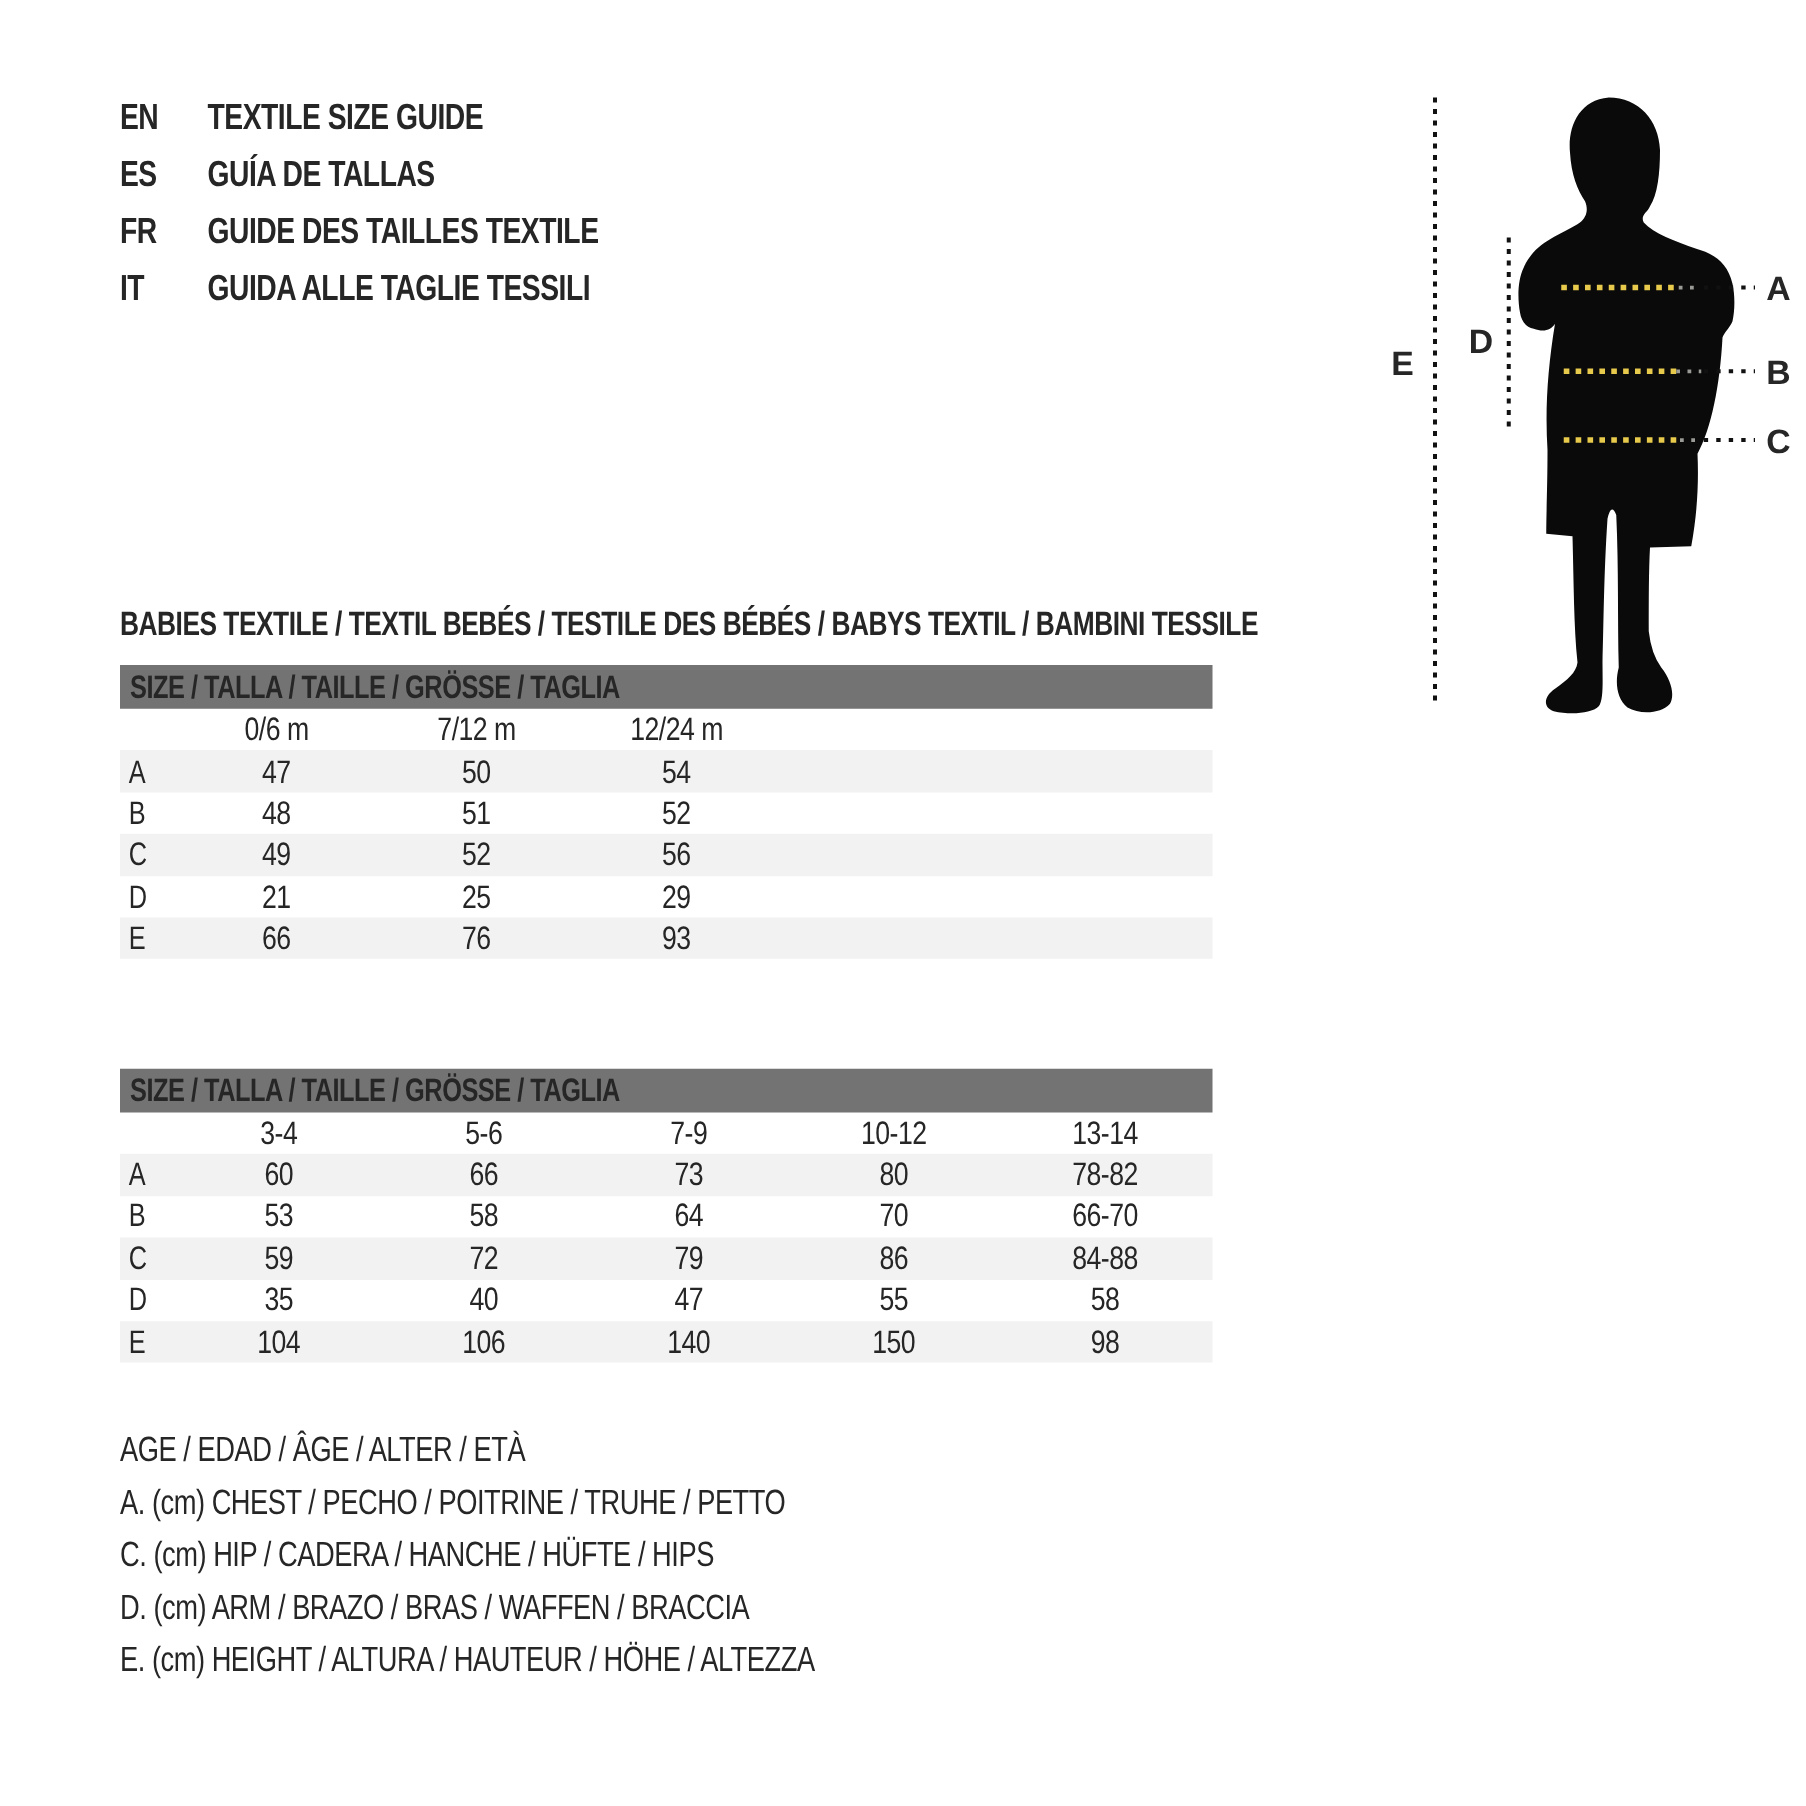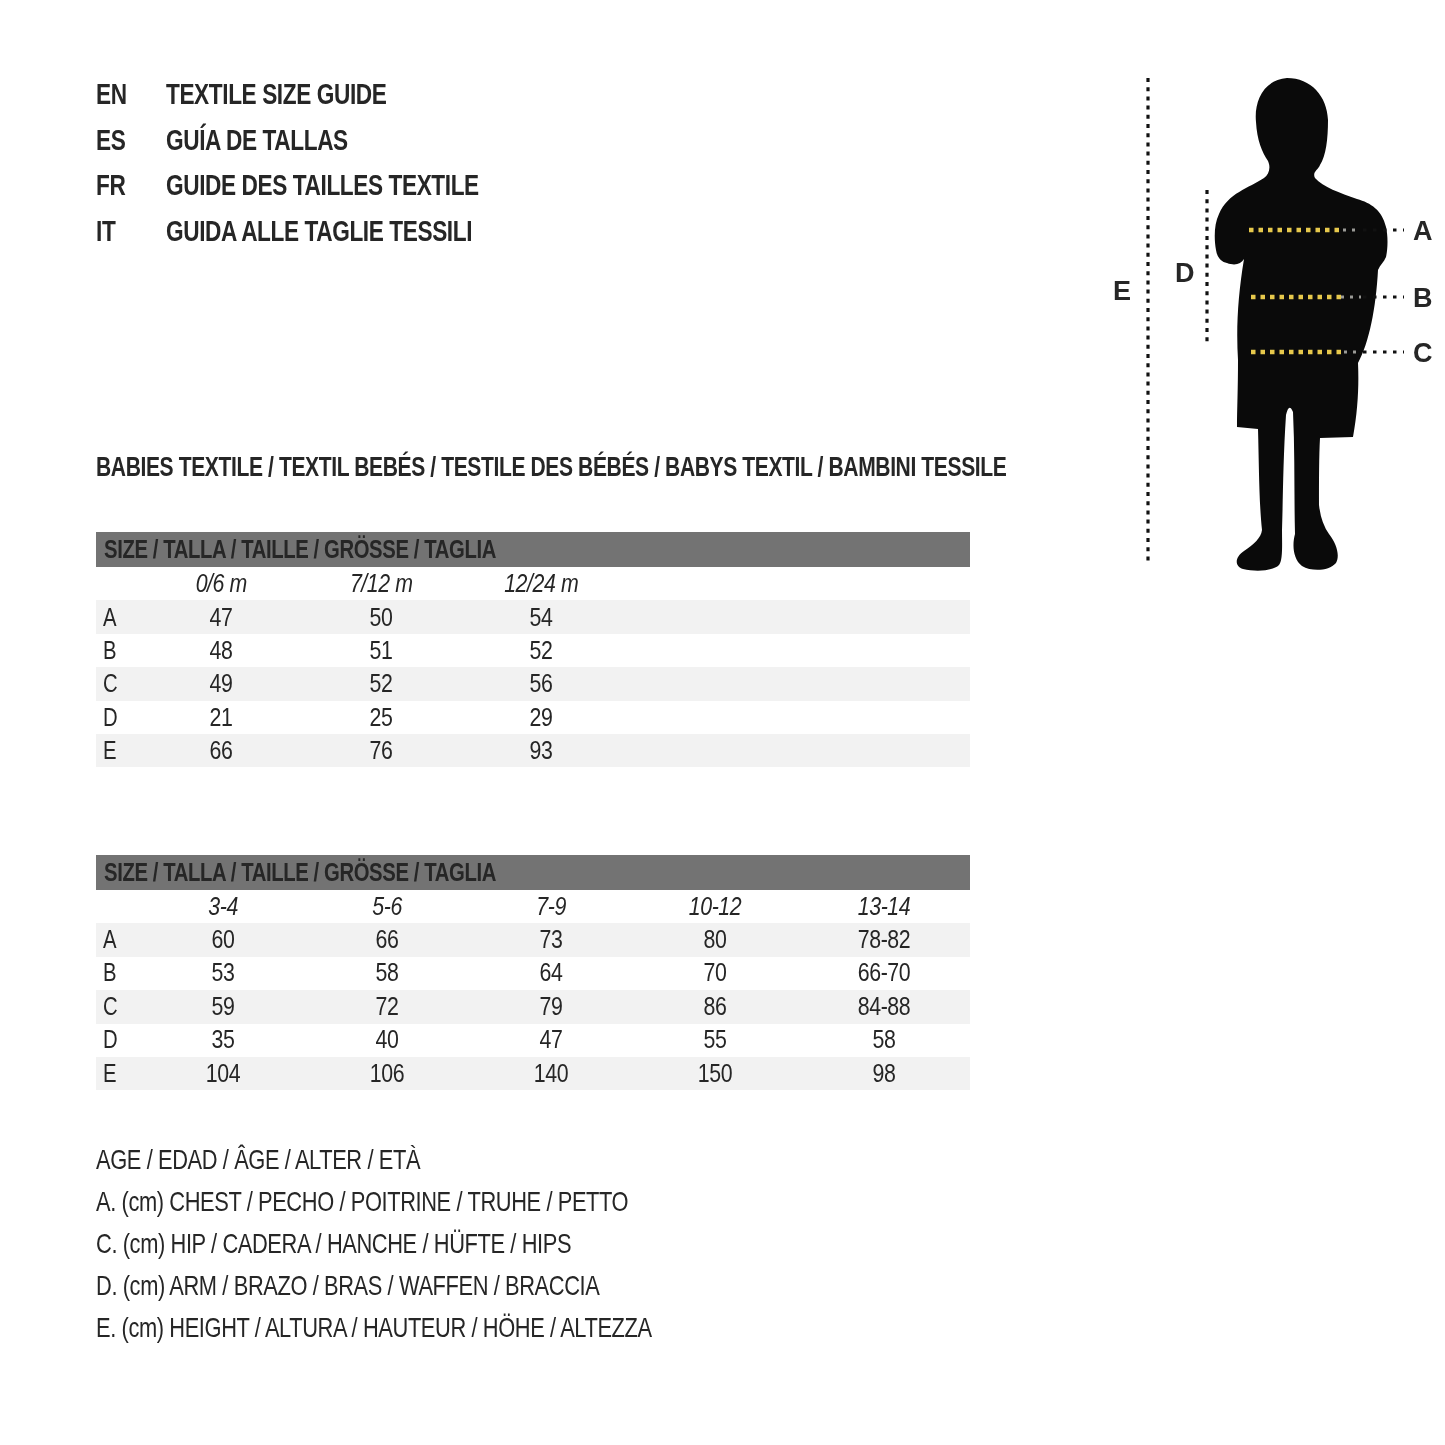--- a/index.html
+++ b/index.html
@@ -12,32 +12,32 @@
   .condc{display:inline-block;transform:scaleX(0.82);transform-origin:50% 50%;white-space:nowrap;letter-spacing:-0.5px;}
 
   
   .lang-block{position:absolute;left:55px;top:72px;}
   .lang-row{display:flex;height:45.5px;align-items:center;font-size:29px;font-weight:700;}
   .lang-code{width:70px;flex:0 0 70px;}
   .lang-title{white-space:nowrap;}
 
   
   .section-title{position:absolute;left:55px;font-size:27px;font-weight:700;white-space:nowrap;}
-  .section-title.babies{top:452px;}
+  .section-title.babies{top:484px;}
   .section-title.children{top:802px;}
 
   
   .size-table{position:absolute;left:55px;width:874px;}
   .size-table.babies{top:532px;}
   .size-table.children{top:855px;}
   .size-bar{height:35px;line-height:35px;background:#737373;font-size:26px;font-weight:700;padding-left:8px;box-sizing:border-box;}
   .t-row{display:grid;height:33.4px;align-items:center;font-size:26px;}
   .babies .t-row{grid-template-columns:45px 160px 160px 160px 1fr;}
   .children .t-row{grid-template-columns:45px 164px 164px 164px 164px 1fr;}
-  .t-row.head{font-weight:400;font-style:italic;}
+  .t-row.head{font-weight:400;}
   .t-row.odd{background:#f2f2f2;}
   .cell{text-align:center;}
   .cell.letter{text-align:left;padding-left:7px;}
 
   
   .legend{position:absolute;left:55px;top:1139px;}
   .legend-line{height:42px;line-height:42px;font-size:28px;font-weight:400;white-space:nowrap;}
 
   
   .figure-svg{position:absolute;left:1050px;top:60px;width:395px;height:540px;}

